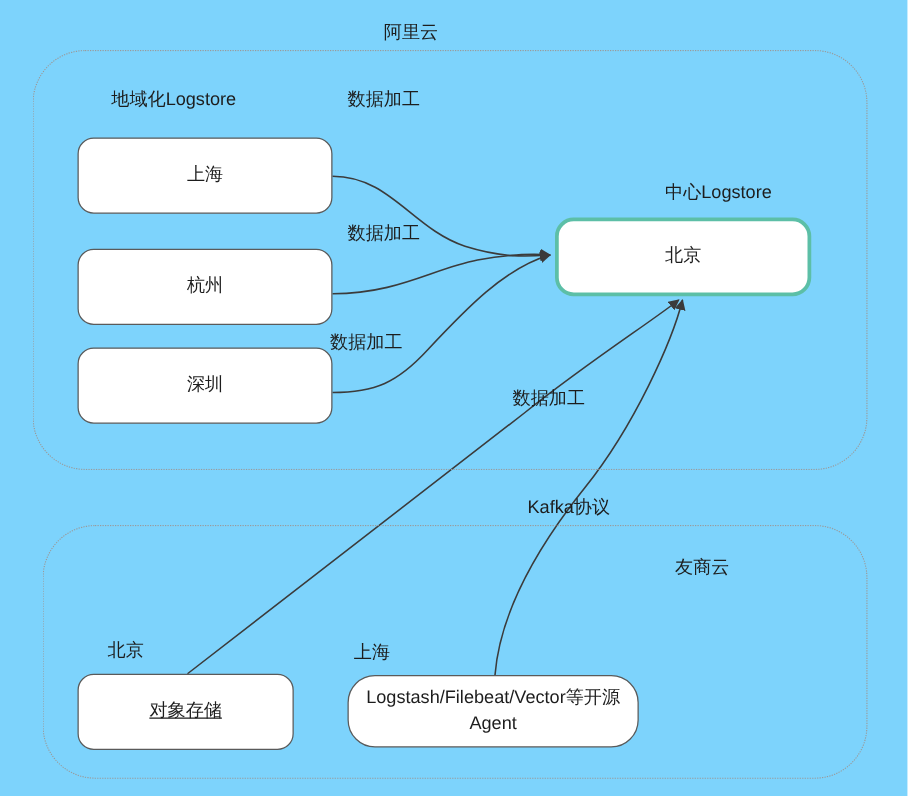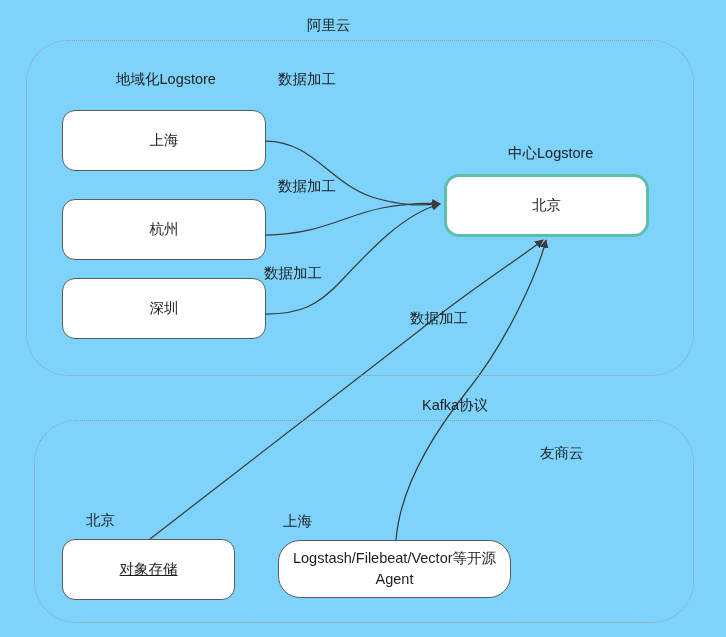--- a/index.html
+++ b/index.html
@@ -70,22 +70,22 @@
   #node-oss        { left: 62px;  top: 539px; width: 173px; height: 61px; text-decoration: underline; }
   #node-agent      { left: 278px; top: 540px; width: 233px; height: 58px; border-radius: 22px; }
 
   .caption {
     position: absolute;
     color: #1d1d1d;
     font-size: 14.5px;
     white-space: nowrap;
   }
   #cap-alibaba    { left: 307px; top: 16px; }
-  #cap-regional   { left: 116px; top: 70px; }
-  #cap-center     { left: 508px; top: 144px; }
+  #cap-regional   { left: 89px; top: 70px; }
+  #cap-center     { left: 532px; top: 144px; }
   #cap-proc-1     { left: 278px; top: 70px; }
   #cap-proc-2     { left: 278px; top: 177px; }
   #cap-proc-3     { left: 264px; top: 264px; }
   #cap-import     { left: 410px; top: 309px; }
   #cap-kafka      { left: 422px; top: 396px; }
   #cap-partner    { left: 540px; top: 444px; }
   #cap-bj-bottom  { left: 86px;  top: 511px; }
   #cap-sh-bottom  { left: 283px; top: 512px; }
 </style>
 </head>

